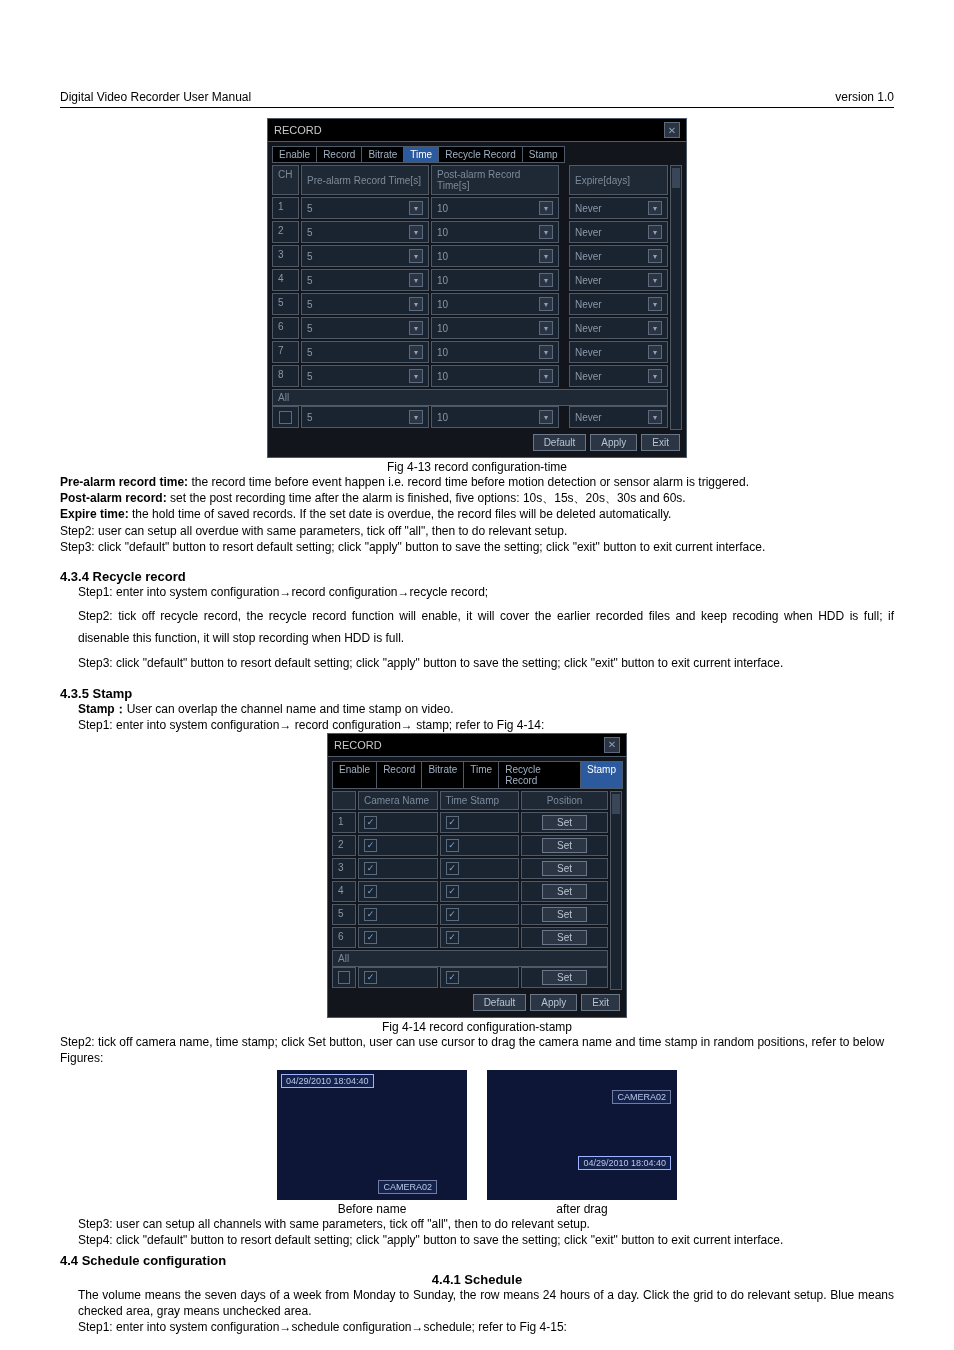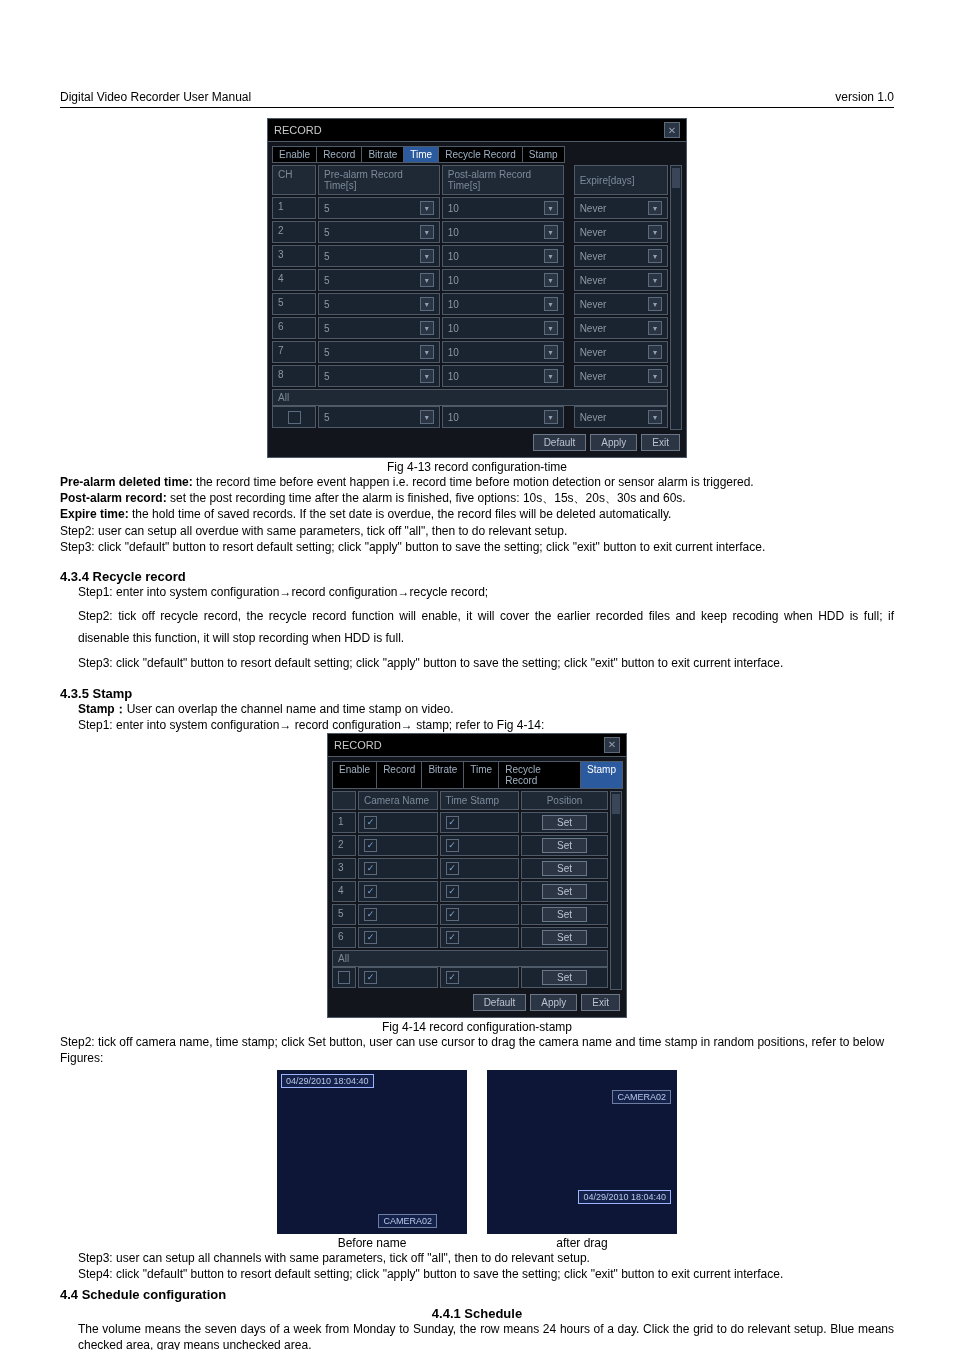--- a/index.html
+++ b/index.html
@@ -74,21 +74,21 @@
   }
   .cell {
     border: 1px solid #4e5a68;
     background: #1a2330;
     color: #8b98a7;
     padding: 3px 5px;
     box-sizing: border-box;
     font-size: 10px;
   }
   .head { background: #1f2936; color: #7c8a99; }
-  .ch-col { width: 44px; text-align:left; }
+  .ch-col { width: 27px; text-align:left; }
   .pre-col { flex:1.2; display:flex; align-items:center; justify-content:space-between; margin-left:2px;}
   .post-col { flex:1.2; display:flex; align-items:center; justify-content:space-between; margin-left:2px;}
   .exp-col { flex:0.9; display:flex; align-items:center; justify-content:space-between; margin-left:10px;}
   .caret {
     width:12px;height:12px;background:#2a3442;border:1px solid #5b6a7c;display:flex;align-items:center;justify-content:center;color:#8fa0b4;font-size:8px;
   }
   .footer-btns { display:flex; justify-content:flex-end; gap:4px; padding:4px 2px 2px 2px; background:#12161c;}
   .btn {
     border:1px solid #6a7789; background:#2b3544; color:#b9c4d1; padding:2px 10px; font-size:10px; cursor:pointer;
   }
@@ -103,21 +103,21 @@
   .ch2 { width:24px; }
   .cam-col { flex:1; margin-left:2px; display:flex; align-items:center; }
   .ts-col { flex:1; margin-left:2px; display:flex; align-items:center; }
   .pos-col { flex:1.2; margin-left:2px; display:flex; align-items:center; justify-content:center; padding:2px;}
   .setbtn {
     border:1px solid #6a7789; background:#2b3544; color:#b9c4d1; padding:1px 14px; font-size:10px; cursor:pointer;
   }
 
   
   .drag-row { display:flex; justify-content:center; gap:20px; margin-top:4px;}
-  .drag-box { width:190px; height:164px; background:#0d1636; position:relative; }
+  .drag-box { width:190px; height:130px; background:#0d1636; position:relative; }
   .tag { position:absolute; border:1px solid #6e7da0; background:#14214a; color:#b8c7e8; font-size:9px; padding:1px 4px; }
 </style>
 </head>
 <body>
 
 <div class="page">
   <div class="header-row">
     <span>Digital Video Recorder User Manual</span>
     <span>version 1.0</span>
   </div>
@@ -293,21 +293,21 @@
         <div class="btn">Default</div>
         <div class="btn">Apply</div>
         <div class="btn">Exit</div>
       </div>
     </div>
   </div>
 
   <div class="caption">Fig 4-13 record configuration-time</div>
 
   <div class="body-text">
-    <div><span class="bold">Pre-alarm deleted time:</span><span> the record time before event happen i.e. record time before motion detection or sensor alarm is triggered.</span></div>
+    <div><span class="bold">Pre-alarm record time:</span><span> the record time before event happen i.e. record time before motion detection or sensor alarm is triggered.</span></div>
     <div><span class="bold">Post-alarm record:</span><span> set the post recording time after the alarm is finished, five options: 10s、15s、20s、30s and 60s.</span></div>
     <div><span class="bold">Expire time:</span><span> the hold time of saved records. If the set date is overdue, the record files will be deleted automatically.</span></div>
     <div>Step2: user can setup all overdue with same parameters, tick off "all", then to do relevant setup.</div>
     <div>Step3: click "default" button to resort default setting; click "apply" button to save the setting; click "exit" button to exit current interface.</div>
   </div>
 
   <div class="section-head">4.3.4  Recycle record</div>
   <div class="body-text indent">
     <div>Step1: enter into system configuration→record configuration→recycle record;</div>
     <div class="jtext" style="margin-top:6px;line-height:1.8;">Step2: tick off recycle record, the recycle record function will enable, it will cover the earlier recorded files and keep recoding when HDD is full; if disenable this function, it will stop recording when HDD is full.</div>

